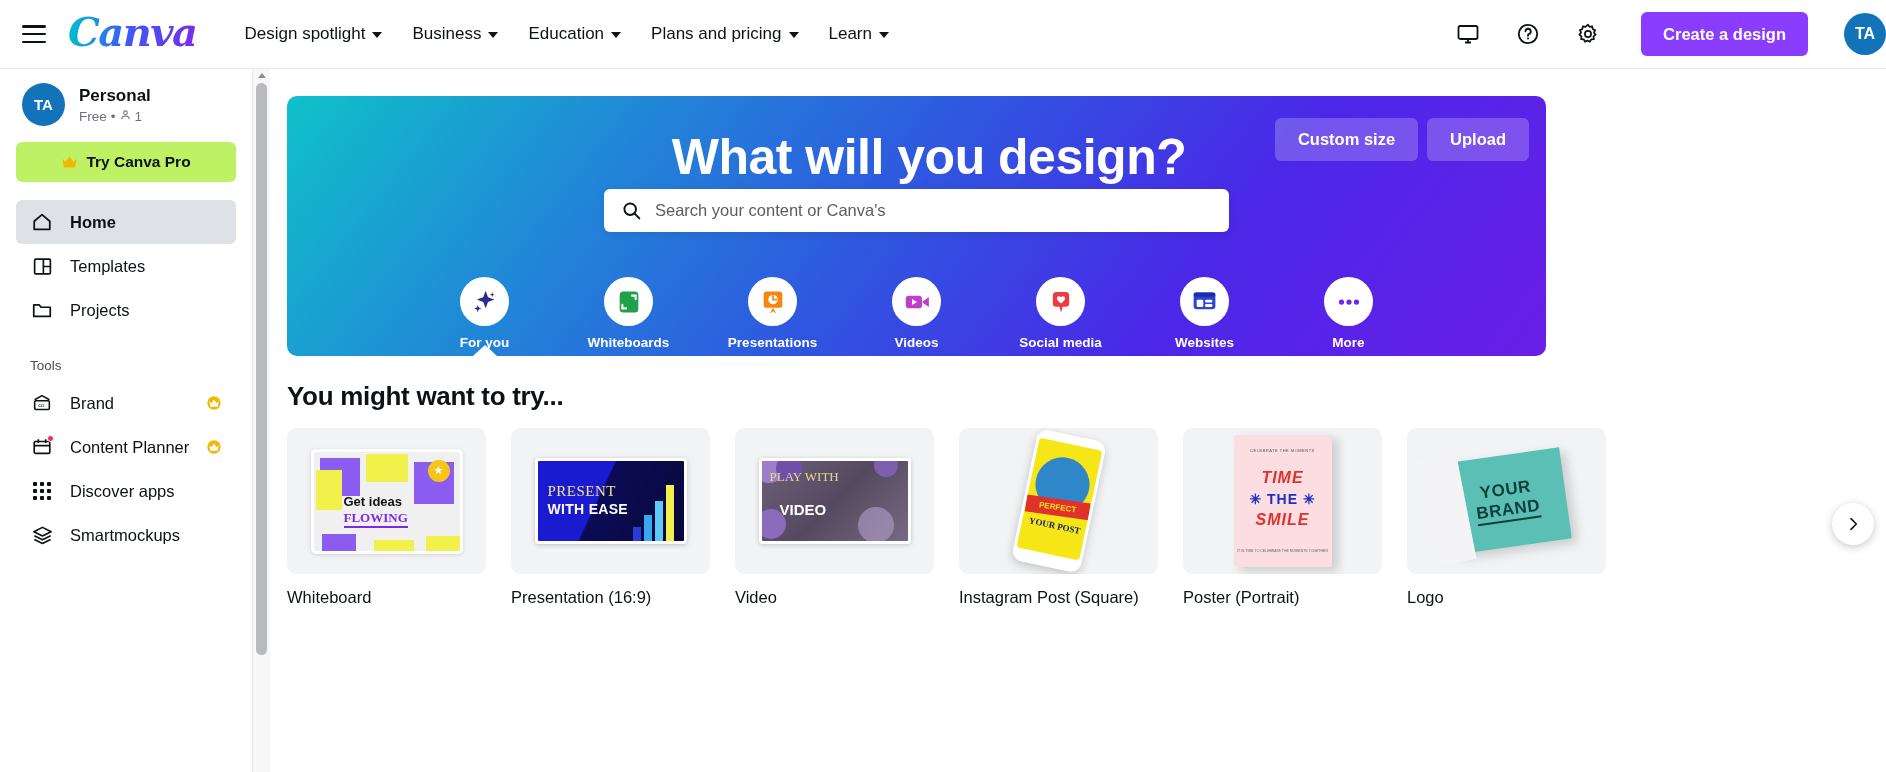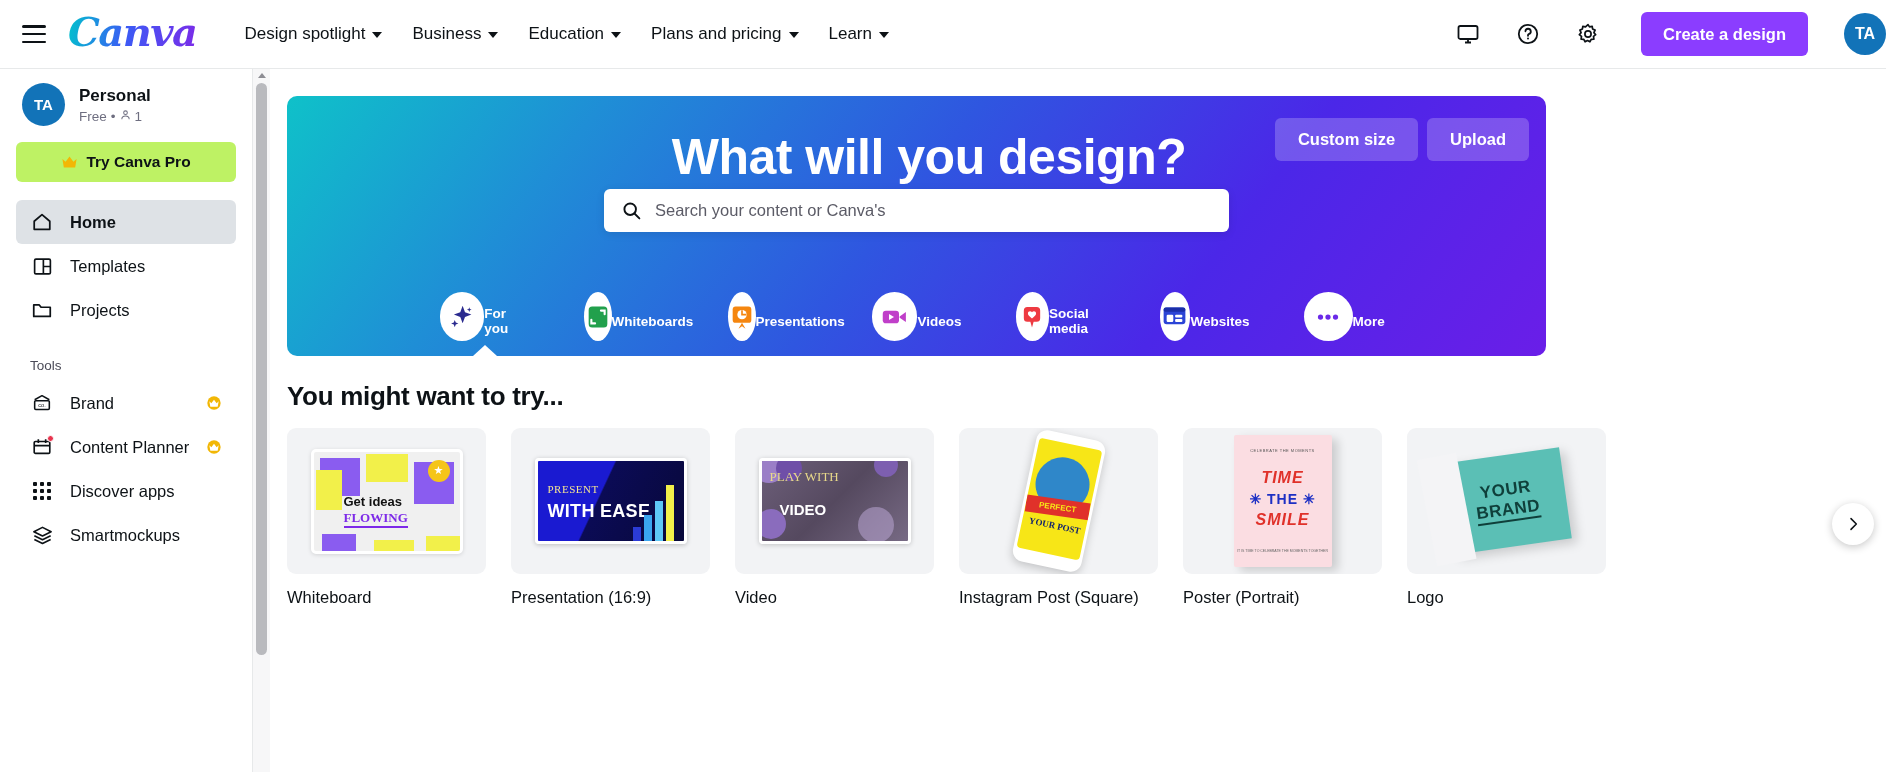--- a/index.html
+++ b/index.html
@@ -228,21 +228,21 @@
     margin-left: 13px;
     background: transparent;
   }
   .hero-search input::placeholder { color: #5b5b66; }
 
   .cats {
     position: absolute; bottom: 0; left: 0; width: 1259px;
     display: flex; justify-content: center; gap: 54px;
     padding-bottom: 6px;
   }
-  .cat { width: 90px; display: flex; flex-direction: row; align-items: center; cursor: pointer; position: relative; }
+  .cat { width: 90px; display: flex; flex-direction: column; align-items: center; cursor: pointer; position: relative; }
   .cat-circle {
     width: 49px; height: 49px;
     background: #fff;
     border-radius: 50%;
     display: flex; align-items: center; justify-content: center;
     margin-bottom: 9px;
   }
   .cat-label { color: #fff; font-size: 13.5px; font-weight: 600; }
   .cat.active::after {
     content: "";
@@ -311,22 +311,22 @@
   .seal { position:absolute; right:10px; top:8px; width:22px;height:22px;border-radius:50%;
           background:#f5c518; display:flex;align-items:center;justify-content:center;font-size:11px;color:#fff;}
 
   .tn-pres {
     width: 152px; height: 86px;
     background: linear-gradient(115deg,#1a1ad1 0%, #1a1ad1 42%, #0b0b55 43%, #08083a 100%);
     border: 3px solid #fff; border-radius: 4px;
     position: relative; overflow: hidden;
     box-shadow: 0 1px 5px rgba(0,0,0,0.22);
   }
-  .tnp-t1 { position:absolute;left:10px;top:22px;font-family:"Liberation Serif",serif;font-size:11px;color:#f2e394; letter-spacing:0.5px;}
-  .tnp-t2 { position:absolute;left:10px;top:40px;font-size:18px;font-weight:700;color:#fff;letter-spacing:0.3px;}
+  .tnp-t1 { position:absolute;left:10px;top:22px;font-family:"Liberation Serif",serif;font-size:15px;color:#f2e394; letter-spacing:0.5px;}
+  .tnp-t2 { position:absolute;left:10px;top:40px;font-size:14px;font-weight:700;color:#fff;letter-spacing:0.3px;}
   .bars { position:absolute; right:10px; bottom:0; display:flex; align-items:flex-end; gap:3px; }
   .bars i { display:block; width:8px; }
   .bars i:nth-child(1){height:14px;background:#2b3bd6;}
   .bars i:nth-child(2){height:26px;background:#3aa6f0;}
   .bars i:nth-child(3){height:40px;background:#5ec8f7;}
   .bars i:nth-child(4){height:56px;background:#f2f04a;}
 
   .tn-vid {
     width: 152px; height: 86px;
     background: linear-gradient(135deg,#6d5f7a 0%, #55495f 50%, #776a84 100%);

